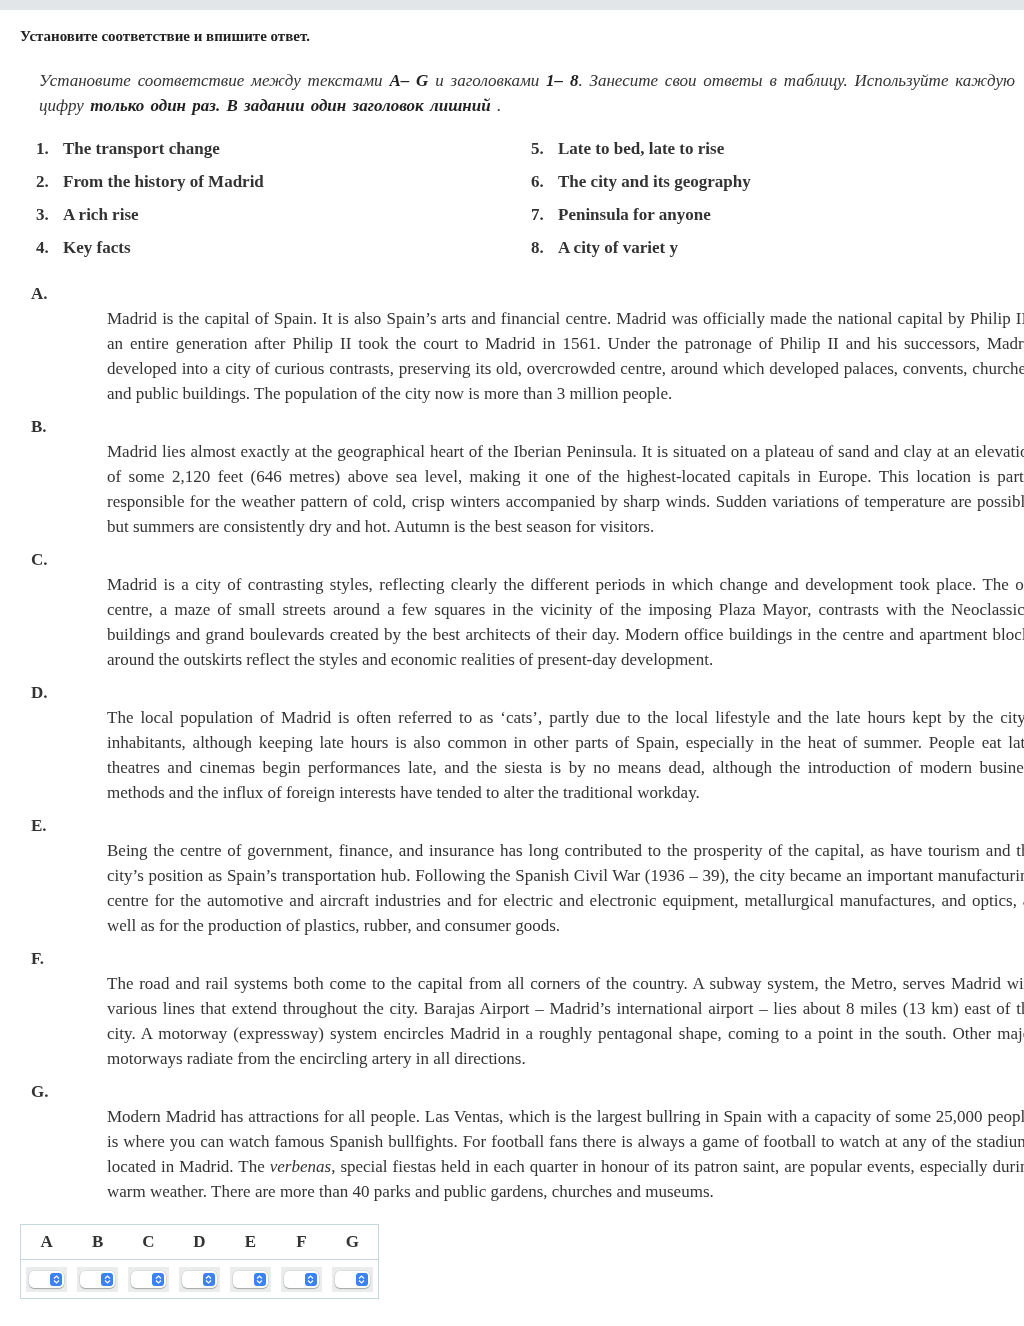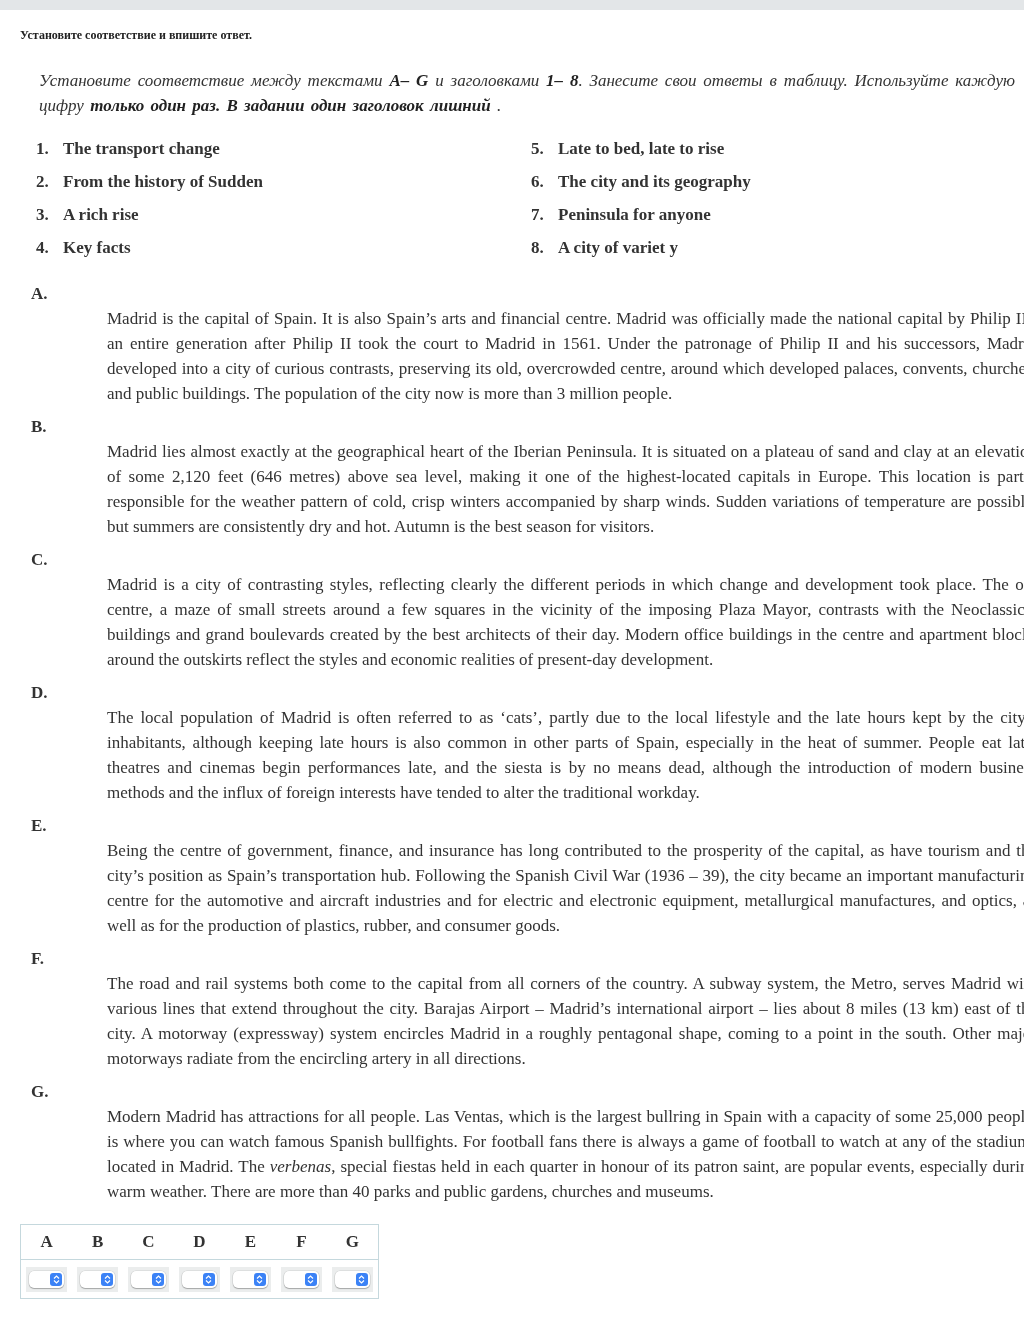--- a/index.html
+++ b/index.html
@@ -14,21 +14,21 @@
     }
     .topbar {
       height: 10px;
       background: #e3e6e8;
       width: 100%;
     }
     .task-title {
       position: absolute;
       left: 20px; top: 28px;
       font-weight: bold;
-      font-size: 12px;
+      font-size: 15px;
       color: #222;
       text-align: right;
     }
     .instruction {
       position: absolute;
       left: 39px; top: 68px;
       width: 976px;
       font-style: italic;
       font-size: 17px;
       line-height: 25px;
@@ -136,21 +136,21 @@
 
 <div class="instruction"><span>Установите соответствие между текстами </span><b>A– G</b><span> и заголовками </span><b>1– 8</b><span>. Занесите свои ответы в таблицу. Используйте каждую цифру </span><b>только один раз. В задании один заголовок лишний</b><span> .</span></div>
 
 <div class="headings">
   <div class="heading-item">
       <span class="heading-num">1.</span>
       <span>The transport change</span>
     </div>
   <div class="heading-item">
       <span class="heading-num">2.</span>
-      <span>From the history of Sudden</span>
+      <span>From the history of Madrid</span>
     </div>
   <div class="heading-item">
       <span class="heading-num">3.</span>
       <span>A rich rise</span>
     </div>
   <div class="heading-item">
       <span class="heading-num">4.</span>
       <span>Key facts</span>
     </div>
   <div class="heading-item">

